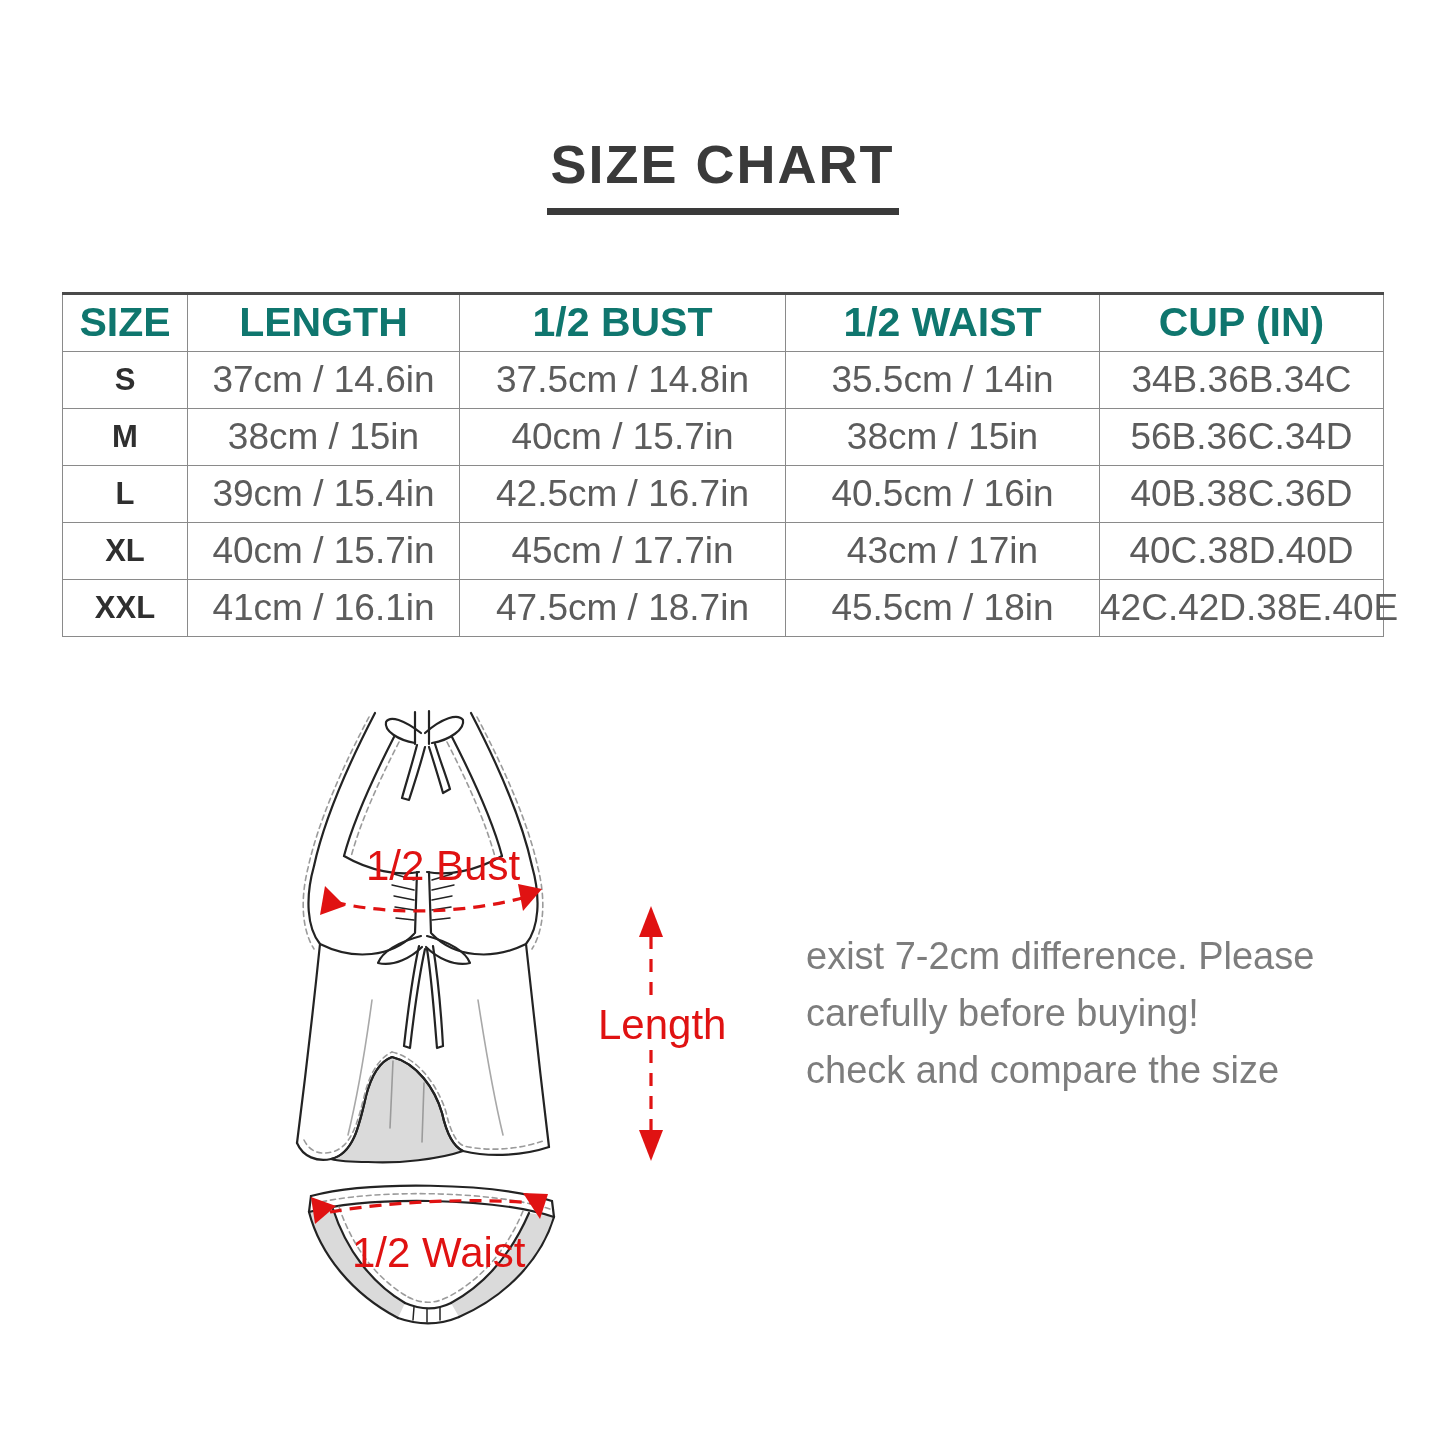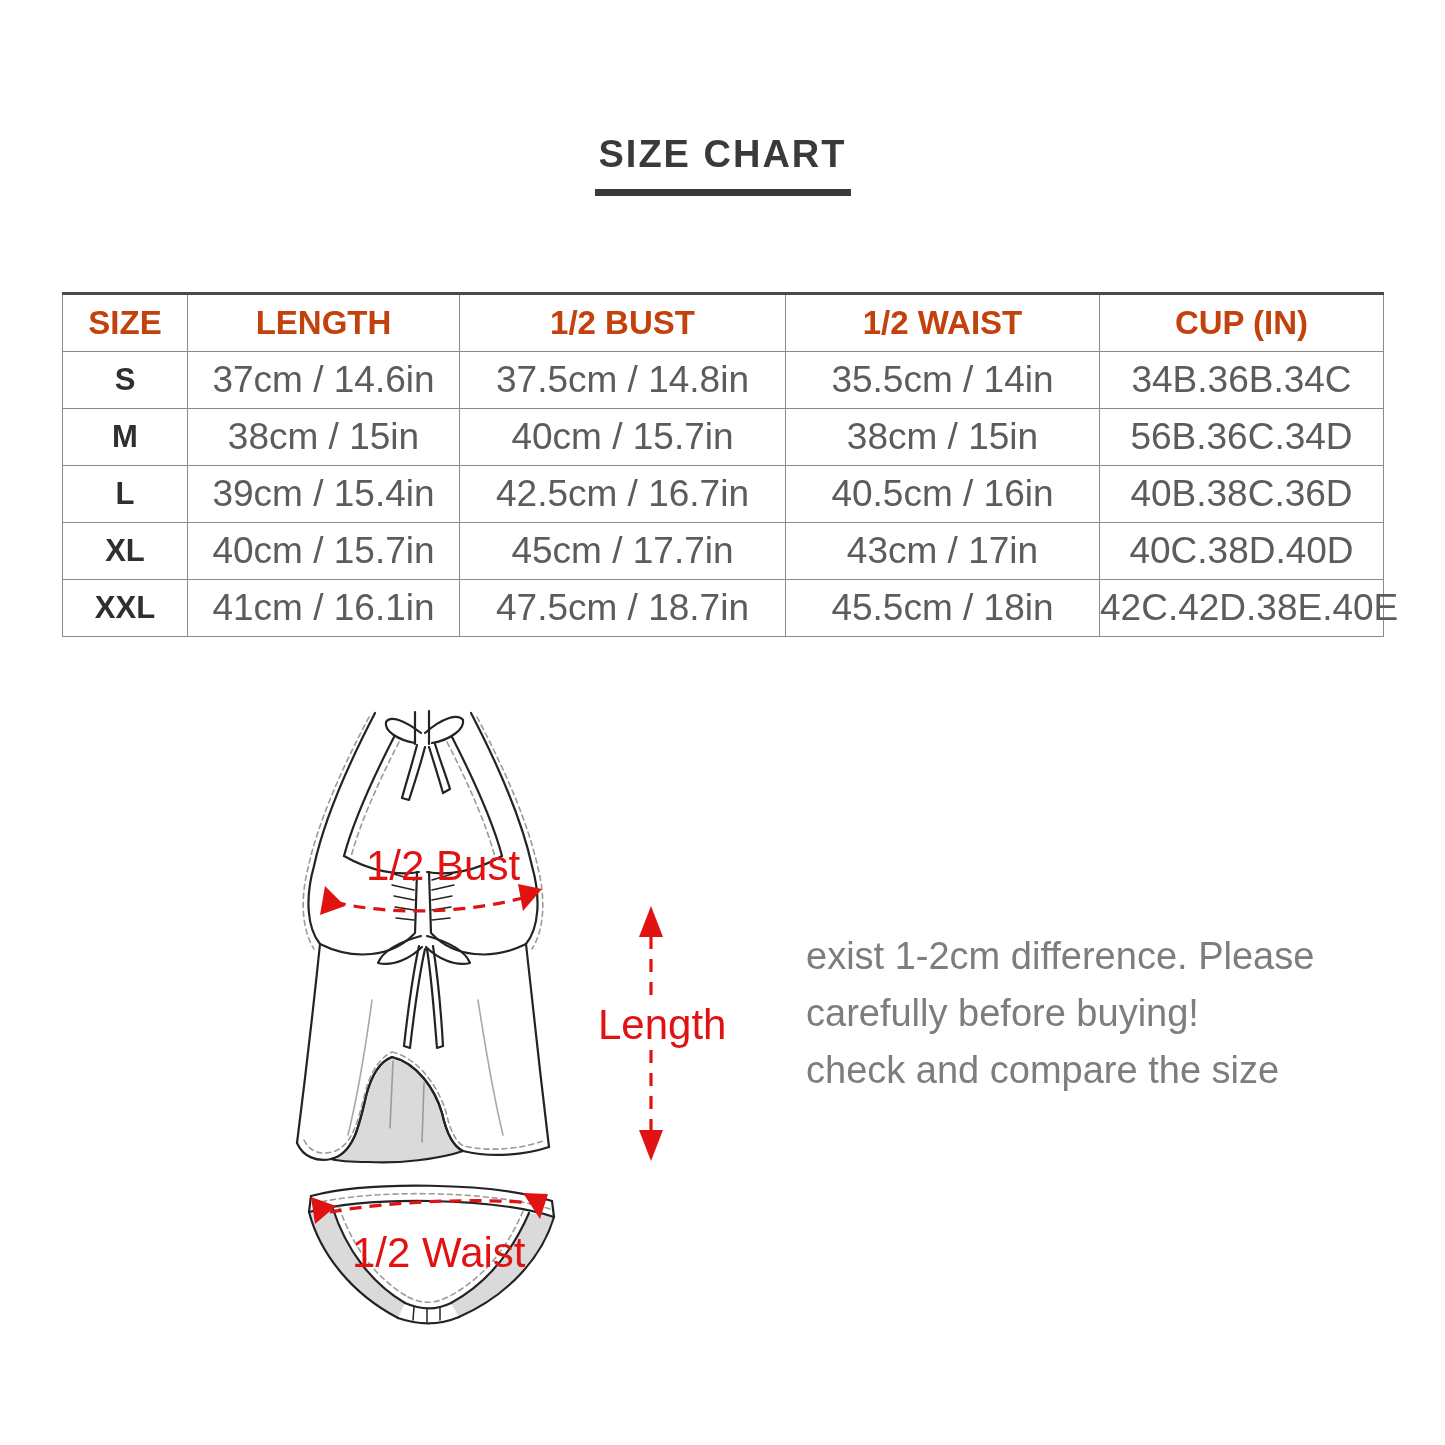--- a/index.html
+++ b/index.html
@@ -10,42 +10,42 @@
     font-family:"Liberation Sans","DejaVu Sans",sans-serif;
     overflow:hidden;
   }
   
   .title-wrap{
     position:absolute;left:0;top:133px;width:100%;
     text-align:center;
   }
   .title{
     display:inline-block;
-    font-size:38px;font-weight:bold;color:#3a3a3a;
+    font-size:54px;font-weight:bold;color:#3a3a3a;
     letter-spacing:2px;
     padding:0 4px 13px 4px;
     border-bottom:7px solid #3a3a3a;
   }
   
   .size-table{
     position:absolute;left:62px;top:292px;
     width:1321px;
     border-collapse:collapse;
     table-layout:fixed;
   }
   .size-table th,.size-table td{
     border:1px solid #8a8a8a;
     text-align:center;vertical-align:middle;
     height:56px;line-height:1.05;
     background:#ffffff;
     padding:0;
   }
   .size-table thead th{
     border-top:3px solid #4a4a4a;
-    font-size:33px;font-weight:bold;color:#c2410c;
+    font-size:41px;font-weight:bold;color:#0f766e;
   }
   .size-table td{font-size:37px;color:#5c5c5c;font-weight:normal;}
   .size-table td.size-col{font-size:31px;color:#2f2f2f;font-weight:bold;}
   
   .illustration{position:absolute;left:270px;top:680px;width:500px;height:680px;}
   .red-label{
     position:absolute;color:#e01212;font-size:42px;line-height:1;
     white-space:nowrap;
   }
   #bust-label{left:366px;top:845px;}
@@ -220,18 +220,18 @@
       <polygon points="315,1224 311,1197 336,1206" stroke="none"></polygon>
       <polygon points="540,1219 523,1193 548,1194" stroke="none"></polygon>
     </g>
   </svg>
 
   <div id="bust-label" class="red-label">1/2 Bust</div>
   <div id="length-label" class="red-label">Length</div>
   <div id="waist-label" class="red-label">1/2 Waist</div>
 
   <div class="note-block">
-    <div class="note-line">exist 1-2cm difference. Please</div>
+    <div class="note-line">exist 7-2cm difference. Please</div>
     <div class="note-line">carefully before buying!</div>
     <div class="note-line">check and compare the size</div>
   </div>
 
 </div>
 
 </body></html>

